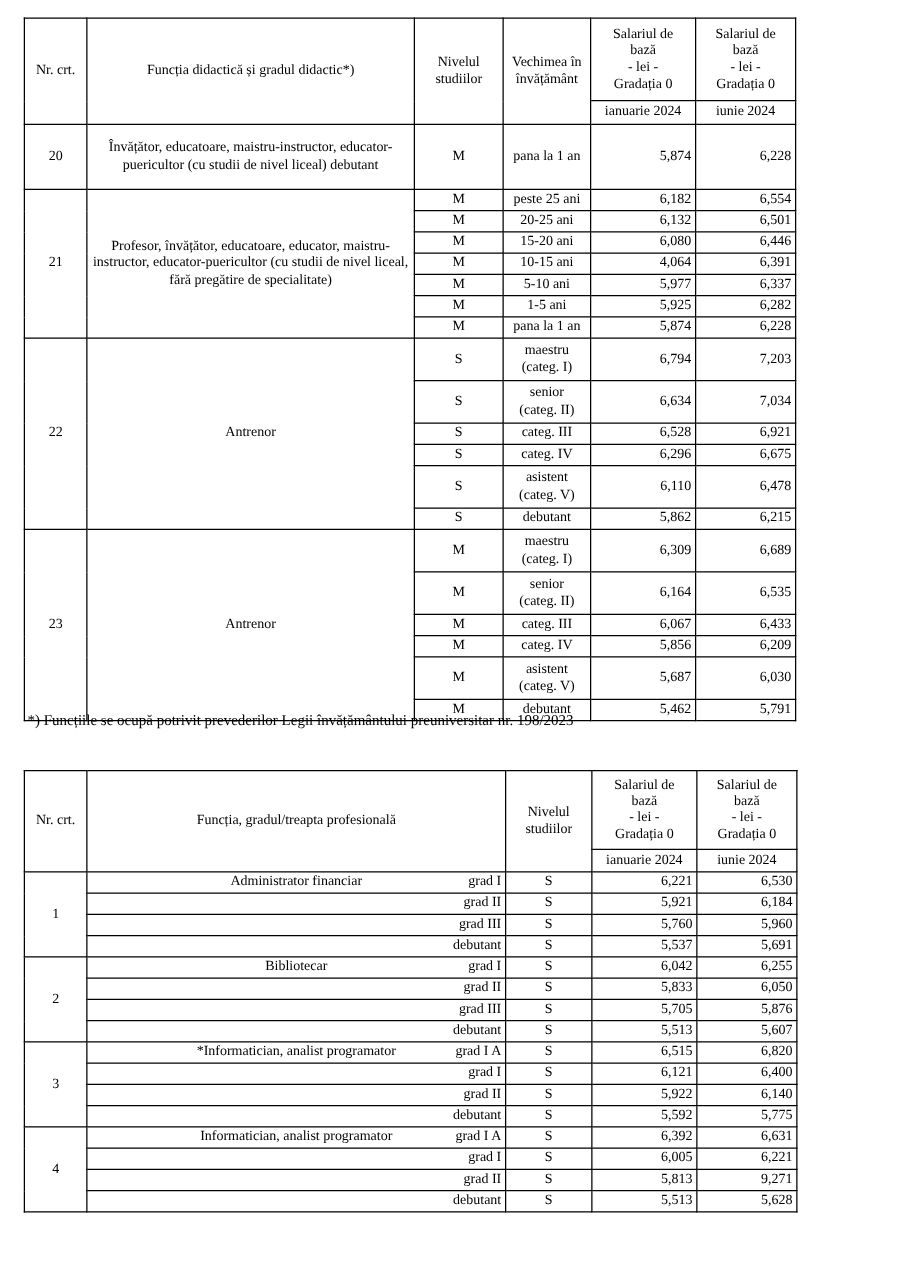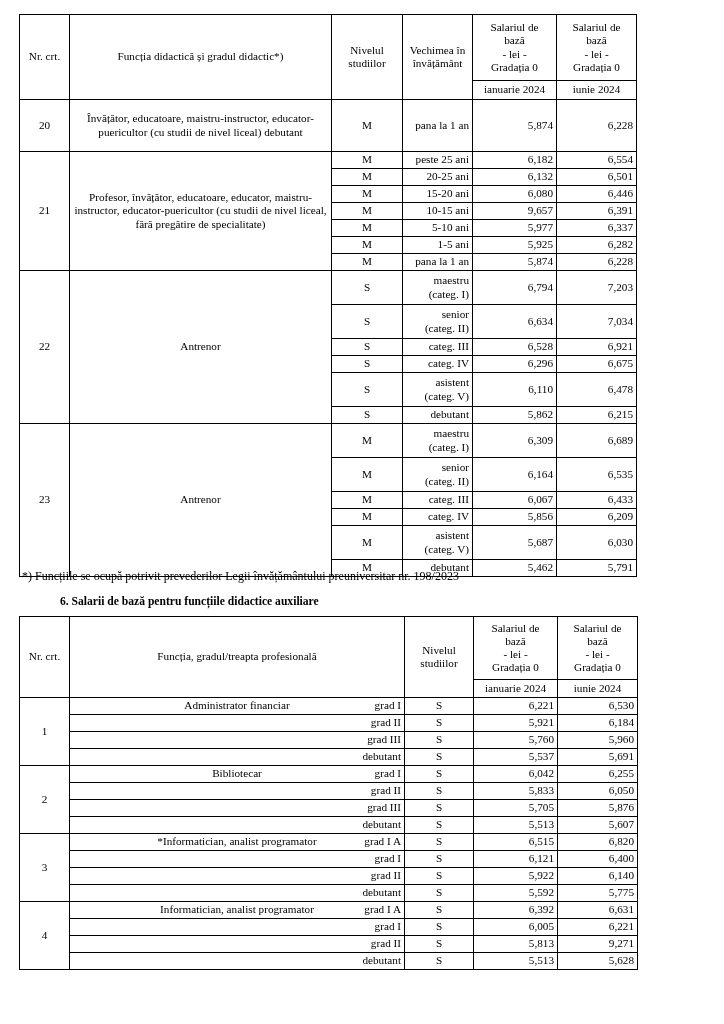--- a/index.html
+++ b/index.html
@@ -74,21 +74,21 @@
     text-align: center;
     vertical-align: middle;
     padding-left: 4px;
     padding-right: 2px;
   }
   .row-1line  { height: 17px; }
   .row-2line  { height: 34px; }
   .r20        { height: 52px; }
 
   .two-line {
-    text-align: right;
+    text-align: center;
     line-height: 1.2;
   }
 
   
   #footnote {
     position: absolute;
     left: 22px;
     top: 569px;
     font-size: 12px;
     white-space: nowrap;
@@ -207,21 +207,21 @@
           </tr>
           <tr>
             <td class="c vm row-1line">M</td>
             <td class="two-line vm row-1line">15-20 ani</td>
             <td class="r vm row-1line">6,080</td>
             <td class="r vm row-1line">6,446</td>
           </tr>
           <tr>
             <td class="c vm row-1line">M</td>
             <td class="two-line vm row-1line">10-15 ani</td>
-            <td class="r vm row-1line">9,657</td>
+            <td class="r vm row-1line">4,064</td>
             <td class="r vm row-1line">6,391</td>
           </tr>
           <tr>
             <td class="c vm row-1line">M</td>
             <td class="two-line vm row-1line">5-10 ani</td>
             <td class="r vm row-1line">5,977</td>
             <td class="r vm row-1line">6,337</td>
           </tr>
           <tr>
             <td class="c vm row-1line">M</td>
@@ -310,21 +310,20 @@
             <td class="two-line vm row-1line">debutant</td>
             <td class="r vm row-1line">5,462</td>
             <td class="r vm row-1line">5,791</td>
           </tr>
         </tbody>
     </table>
   </div>
 
   <div id="footnote">*) Funcțiile se ocupă potrivit prevederilor Legii învățământului preuniversitar nr. 198/2023</div>
 
-  <div id="section-heading">6. Salarii de bază pentru funcțiile didactice auxiliare</div>
 
   <div id="table2-wrap">
     <table id="table2" class="doc-table outer-frame">
       <colgroup>
         <col class="col-nr">
           <col class="col-fn">
           <col class="col-niv">
         <col class="col-sal1">
           <col class="col-sal2">
       </colgroup>

